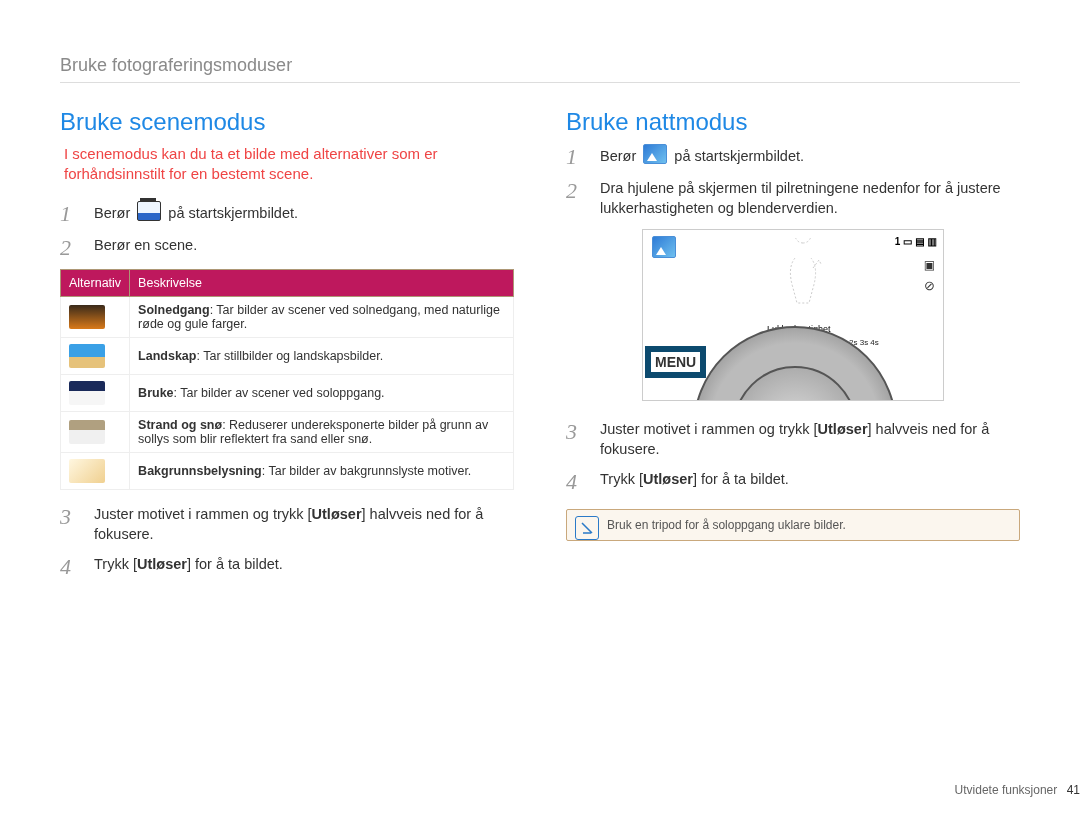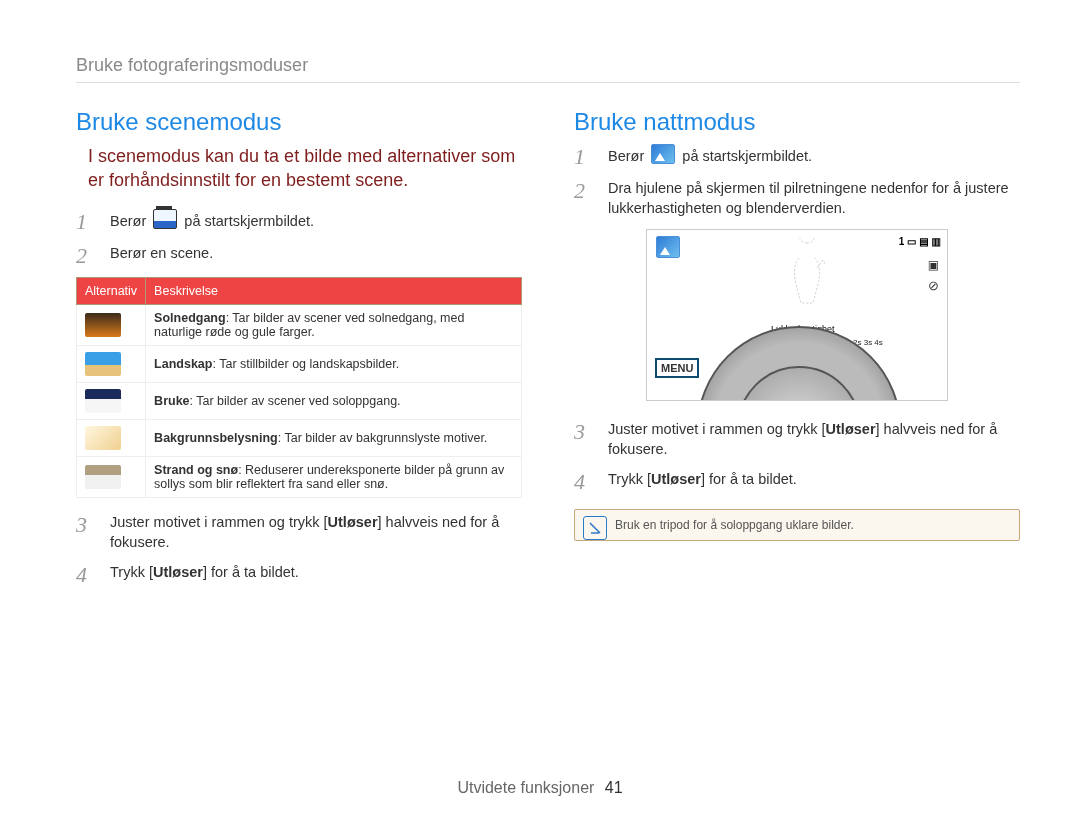--- a/index.html
+++ b/index.html
@@ -6,21 +6,21 @@
     margin: 0;
     padding: 0;
     background: #fff;
     font-family: Arial, Helvetica, sans-serif;
     color: #333;
   }
   .page {
     width: 1080px;
     height: 815px;
     box-sizing: border-box;
-    padding: 55px 60px 20px 76px;
+    padding: 55px 60px 20px 60px;
     position: relative;
   }
   .breadcrumb {
     font-size: 18px;
     color: #8a8a8a;
     font-weight: 300;
     border-bottom: 1px solid #ddd;
     padding-bottom: 6px;
     margin-bottom: 25px;
   }
@@ -29,24 +29,24 @@
     gap: 52px;
   }
   .col { flex: 1; }
   h2.sect {
     color: #1E88E5;
     font-weight: 400;
     font-size: 24px;
     margin: 0 0 8px 0;
   }
   .sect-desc {
-    font-size: 18px;
-    color: #7f1d1d;
+    font-size: 15px;
+    color: #ef4444;
     line-height: 1.35;
-    margin: 0 0 16px 12px;
+    margin: 0 0 16px 4px;
   }
   ol.steps {
     list-style: none;
     padding: 0;
     margin: 0;
     counter-reset: step;
   }
   .step {
     display: flex;
     align-items: flex-start;
@@ -100,21 +100,21 @@
     margin: 6px 0 14px 0;
     font-size: 12.5px;
   }
   table.scene td, table.scene th {
     border: 1px solid #eee;
     padding: 6px 8px;
     text-align: left;
     vertical-align: middle;
   }
   table.scene thead th {
-    background: #ef4444;
+    background: #be185d;
     color: #fff;
     font-weight: 400;
     border: 1px solid #ad9775;
   }
   .thumb {
     width: 36px; height: 24px; border-radius: 2px;
     display: block;
   }
   .th-landscape { background: linear-gradient(#3aa0e6 55%, #e6c27a 55%); }
   .th-sunset    { background: linear-gradient(#3a2a1a, #d97a1a); }
@@ -136,22 +136,22 @@
     position: absolute; top: 6px; left: 6px;
     width: 22px; height: 20px;
   }
   .dial-wrap .status {
     position: absolute; top: 6px; right: 6px;
     font-size: 10px; font-weight: bold; color: #000;
   }
   .dial-wrap .ev { position: absolute; top: 28px; right: 8px; font-size: 12px; }
   .dial-wrap .flash { position: absolute; top: 48px; right: 8px; font-size: 13px; }
   .menu-btn {
-    position: absolute; left: 8px; bottom: 22px;
-    border: 2px solid #0c4a6e; padding: 2px 4px; font-size: 11px; font-weight: bold;
+    position: absolute; left: 2px; bottom: 22px;
+    border: 6px solid #0c4a6e; padding: 2px 4px; font-size: 14px; font-weight: bold;
     background: #fff;
   }
   .ghost { position: absolute; left: 140px; top: 8px; }
   .dial {
     position: absolute; bottom: -130px; left: 50px;
     width: 200px; height: 200px; border-radius: 50%;
     background: radial-gradient(circle, #888 30%, #bbb 31%, #bbb 60%, #666 100%);
     border: 2px solid #555;
   }
   .dial-inner {
@@ -182,21 +182,21 @@
     margin-top: 16px;
   }
   .note .note-icon {
     position: absolute; left: 8px; top: 6px;
     width: 22px; height: 22px; border: 1.5px solid #2a7ac8; border-radius: 3px;
     display: flex; align-items: center; justify-content: center;
     color: #2a7ac8;
   }
   .footer {
     position: absolute; bottom: 18px; left: 0; right: 0;
-    text-align: center; font-size: 16px; color: #666;
+    text-align: right; font-size: 12px; color: #666;
   }
   .footer .pgnum { color: #333; margin-left: 6px; }
 </style>
 </head>
 <body>
 
 <div class="page">
 
   <div class="breadcrumb">Bruke fotograferingsmoduser</div>
 
@@ -242,29 +242,29 @@
             <td><b>Landskap</b><span>: Tar stillbilder og landskapsbilder.</span></td>
           </tr>
           <tr>
             <td>
                 <span class="thumb th-dawn"></span>
               </td>
             <td><b>Bruke</b><span>: Tar bilder av scener ved soloppgang.</span></td>
           </tr>
           <tr>
             <td>
+                <span class="thumb th-beach"></span>
+              </td>
+            <td><b>Strand og snø</b><span>: Reduserer undereksponerte bilder på grunn av sollys som blir reflektert fra sand eller snø.</span></td>
+          </tr>
+          <tr>
+            <td>
                 <span class="thumb th-backlit"></span>
               </td>
             <td><b>Bakgrunnsbelysning</b><span>: Tar bilder av bakgrunnslyste motiver.</span></td>
-          </tr>
-          <tr>
-            <td>
-                <span class="thumb th-beach"></span>
-              </td>
-            <td><b>Strand og snø</b><span>: Reduserer undereksponerte bilder på grunn av sollys som blir reflektert fra sand eller snø.</span></td>
           </tr>
         </tbody>
       </table>
 
       <ol class="steps">
         <li class="step">
           <span class="step-num">3</span>
           <span class="step-text">
             <span>Juster motivet i rammen og trykk [</span><b>Utløser</b><span>] halvveis ned for å fokusere.</span>
           </span>

